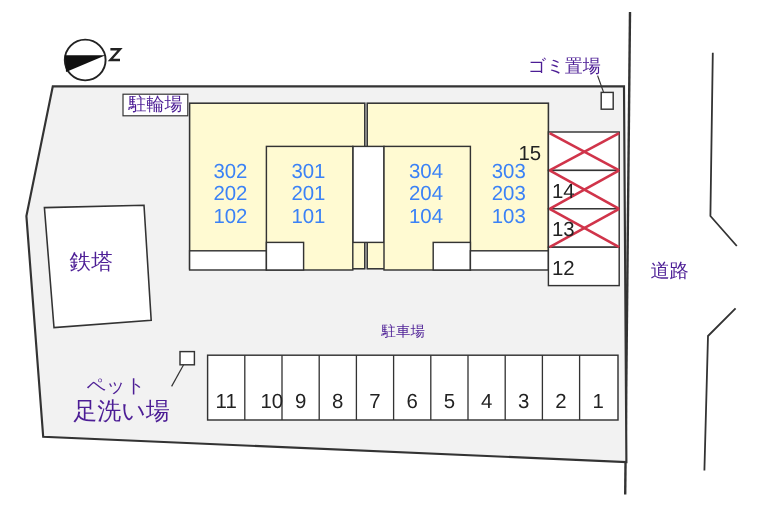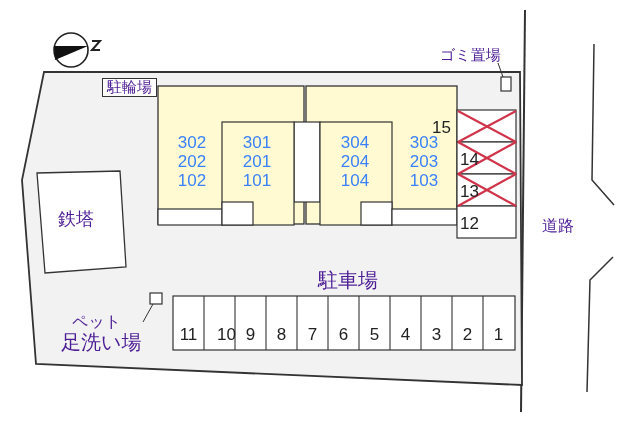--- a/index.html
+++ b/index.html
@@ -88,21 +88,21 @@
 
 <span class="lbl boxed" style="left:74px;top:78px;font-size:15px;padding:1px 4px;margin-left:28px;">駐輪場</span>
 
 <span class="lbl" style="left:440px;top:48px;font-size:15px;">ゴミ置場</span>
 
 <span class="lbl" style="left:58px;top:210px;font-size:18px;">鉄塔</span>
 
 <span class="lbl" style="left:72px;top:314px;font-size:16px;">ペット</span>
 <span class="lbl" style="left:61px;top:332px;font-size:20px;">足洗い場</span>
 
-<span class="lbl" style="left:318px;top:270px;font-size:20px;">駐車場</span>
+<span class="lbl" style="left:318px;top:270px;font-size:12px;">駐車場</span>
 
 <span class="lbl" style="left:542px;top:218px;font-size:16px;">道路</span>
 
 <div class="unit" style="left:164px;top:133px;width:56px;">
   <div>302</div>
   <div>202</div>
   <div>102</div>
 </div>
 <div class="unit" style="left:229px;top:133px;width:56px;">
   <div>301</div>

